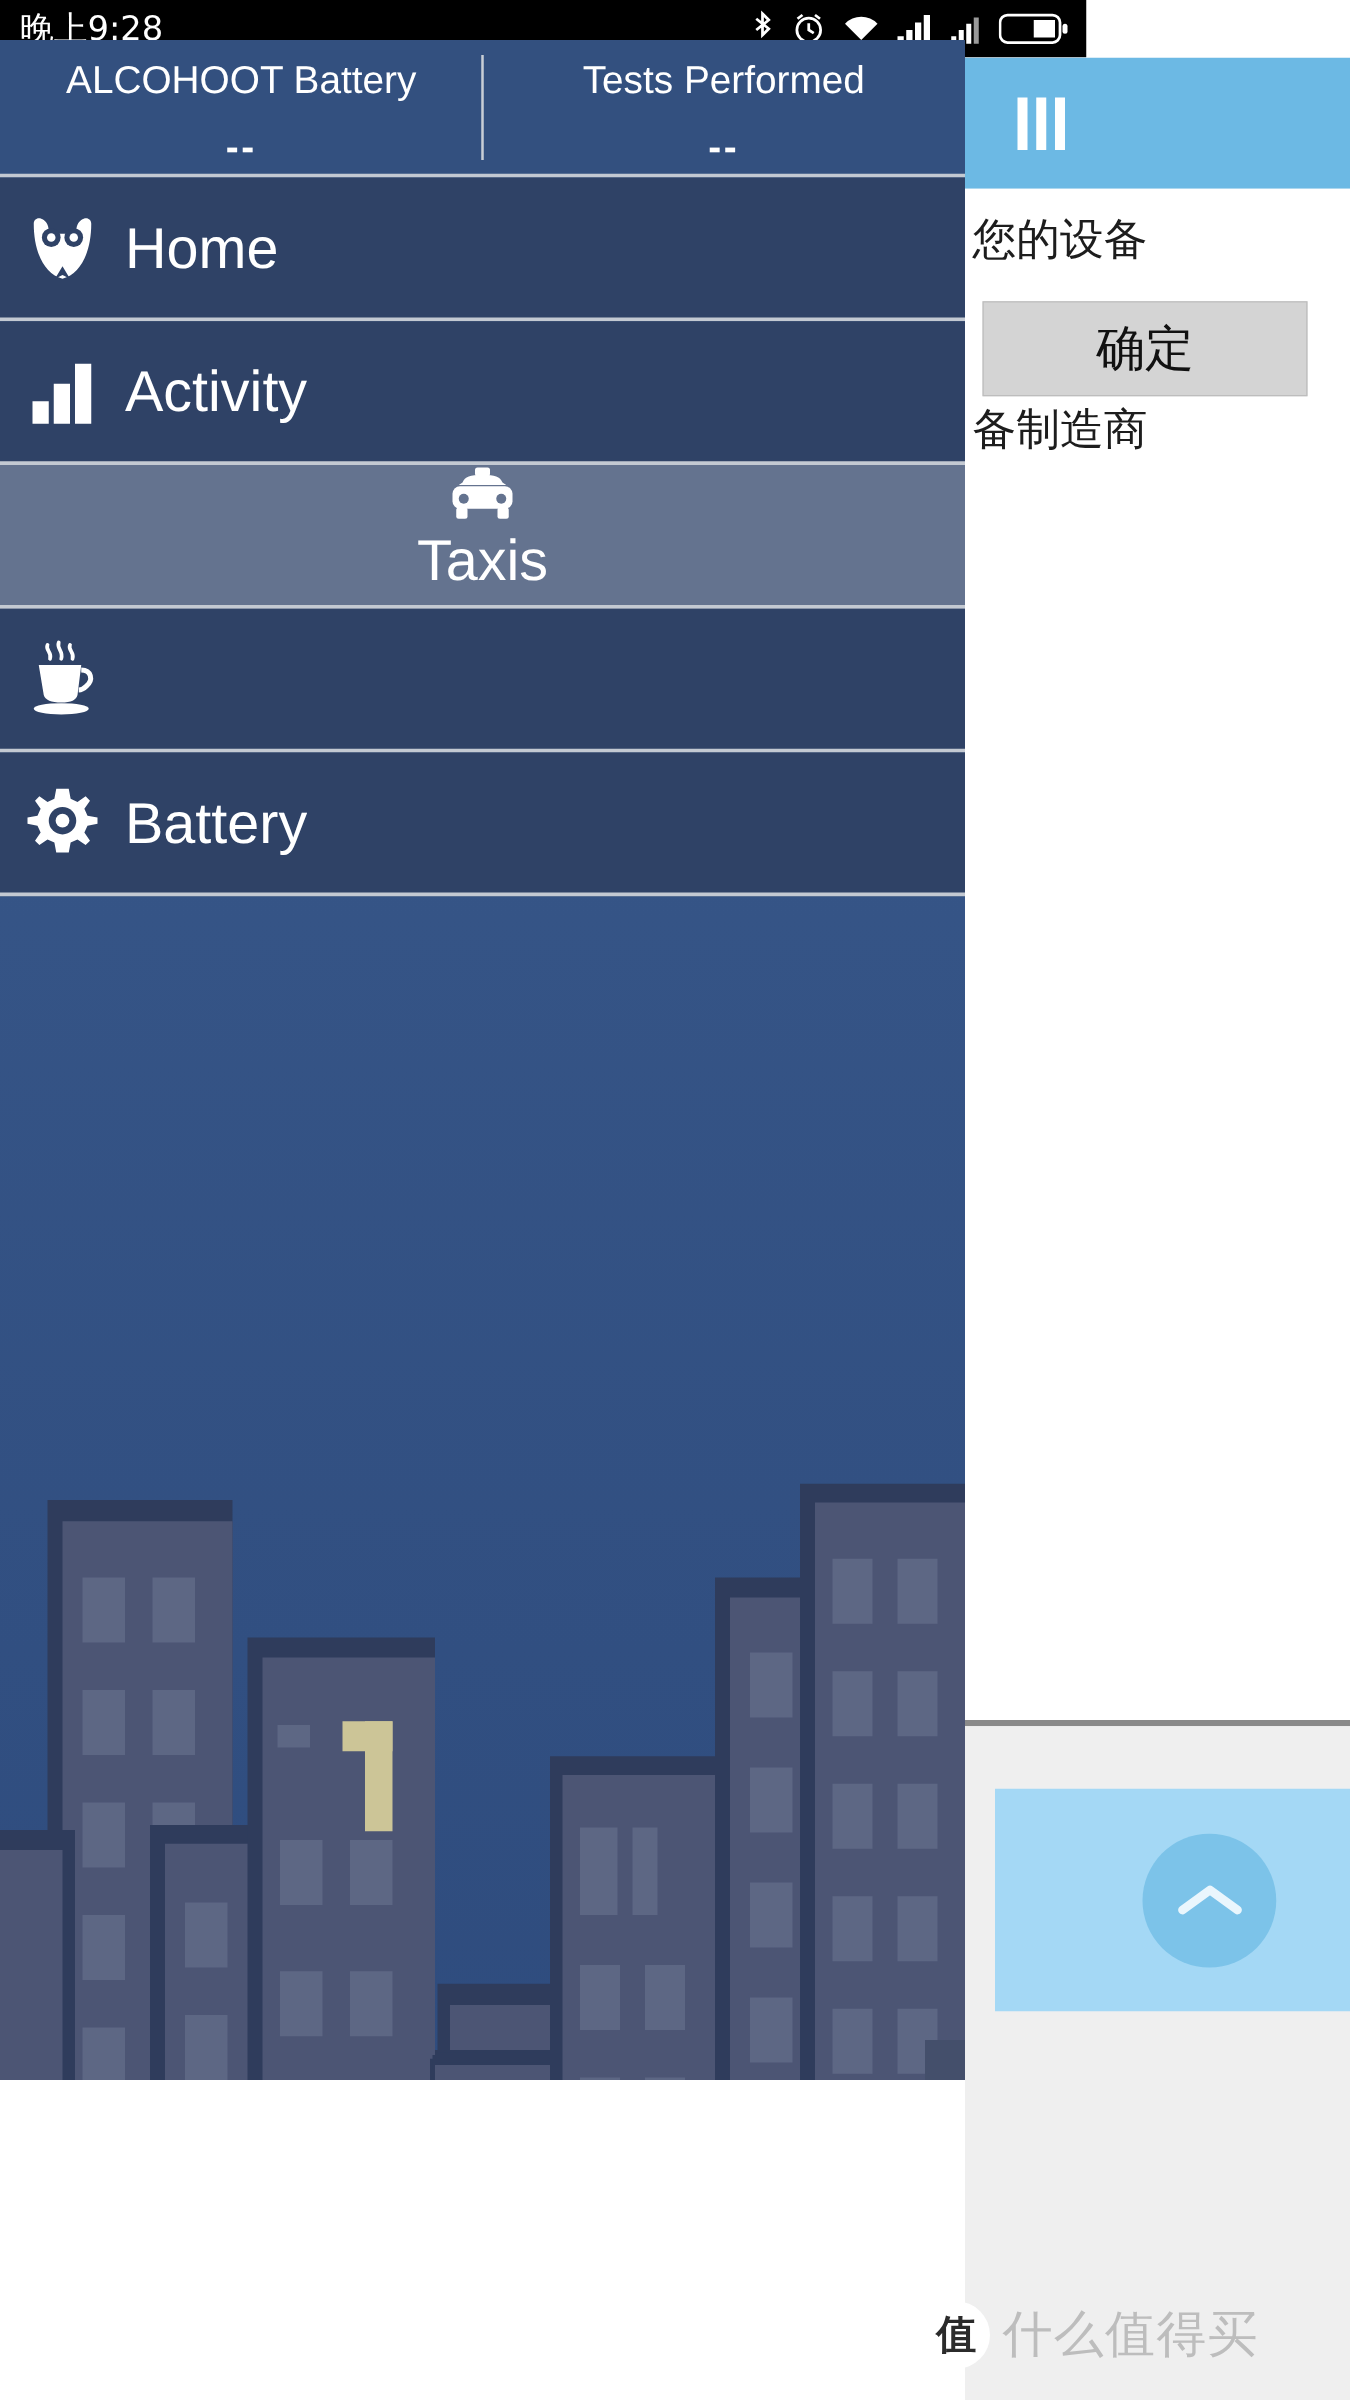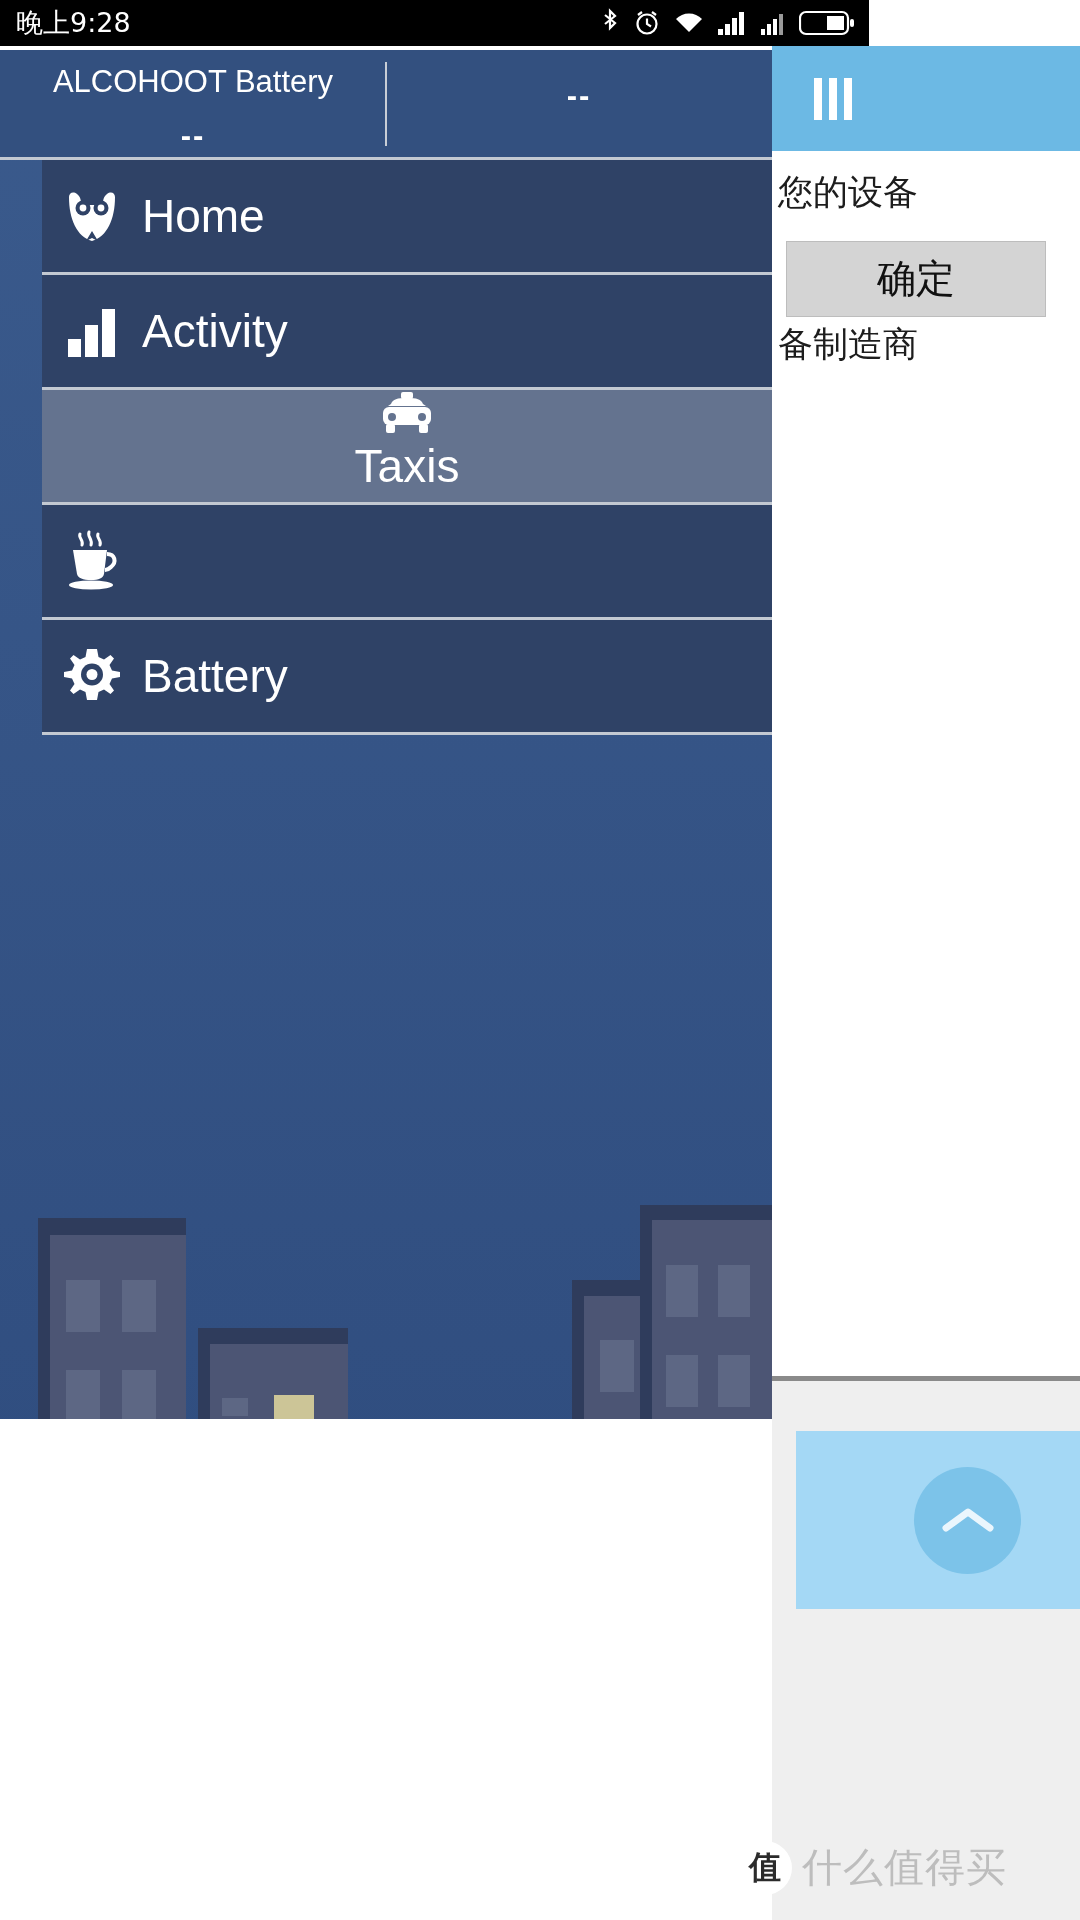--- a/index.html
+++ b/index.html
@@ -13,40 +13,40 @@
   #statusbar {
     position:absolute; left:0; top:0; width:869px; height:46px;
     background:#000; color:#fff; display:flex; align-items:center;
   }
   #status-time { font-size:27px; margin-left:16px; letter-spacing:0px; font-family:"DejaVu Sans", sans-serif; }
   #status-icons { margin-left:auto; margin-right:14px; display:flex; align-items:center; gap:13px; }
   #status-icons svg { display:block; }
 
   
   #app {
-    position:absolute; left:0; top:50px; width:772px; height:1369px;
+    position:absolute; left:0; top:32px; width:772px; height:1632px;
     background:#2f4266; overflow:hidden;
   }
 
   
   #stats {
     position:relative; height:110px; background:#33507f; display:flex;
     border-bottom:3px solid #c3c9d2;
   }
   .stat { flex:1 1 0; display:flex; flex-direction:column; align-items:center;
           justify-content:flex-start; padding-top:12px; }
   .stat-label { color:#ffffff; font-size:31px; line-height:40px; white-space:nowrap; }
   .stat-value { color:#ffffff; font-size:31px; font-weight:bold; line-height:40px; margin-top:14px; letter-spacing:2px; }
   #stat-divider { position:absolute; left:385px; top:12px; width:2px; height:84px; background:#c9ced6; }
 
   
   #nav { position:relative; }
   .nav-item {
     position:relative; height:115px; display:flex; align-items:center;
-    background:#2f4266; border-bottom:3px solid #c3c9d2;margin-left:42px;
+    background:#2f4266; border-bottom:3px solid #c3c9d2;
   }
   .nav-item.active { background:#64738f;flex-direction:column; }
   .nav-icon { width:100px; min-width:100px; display:flex; align-items:center; justify-content:center; }
   .nav-icon svg { display:block; }
   .nav-label { color:#ffffff; font-size:46px; line-height:52px; font-weight:300; }
 
   
   #city { position:absolute; left:0; top:0; width:772px; height:1874px; z-index:0; }
 
   
@@ -309,20 +309,21 @@
       <rect x="740" y="1600" width="32" height="274" fill="#444f6b"></rect>
     </svg>
 
     <div id="stats">
       <div class="stat">
         <div class="stat-label">ALCOHOOT Battery</div>
         <div class="stat-value">--</div>
       </div>
       <div id="stat-divider"></div>
       <div class="stat">
+        <div class="stat-label">Tests Performed</div>
         <div class="stat-value">--</div>
       </div>
     </div>
 
     <div id="nav">
 
       <div class="nav-item">
         <span class="nav-icon">
           <svg width="62" height="62" viewBox="0 0 62 62">
             <path d="M8 12 C8 8 12 6 16 9 C20 12 20 16 20 20 L42 20 C42 16 42 12 46 9 C50 6 54 8 54 12

